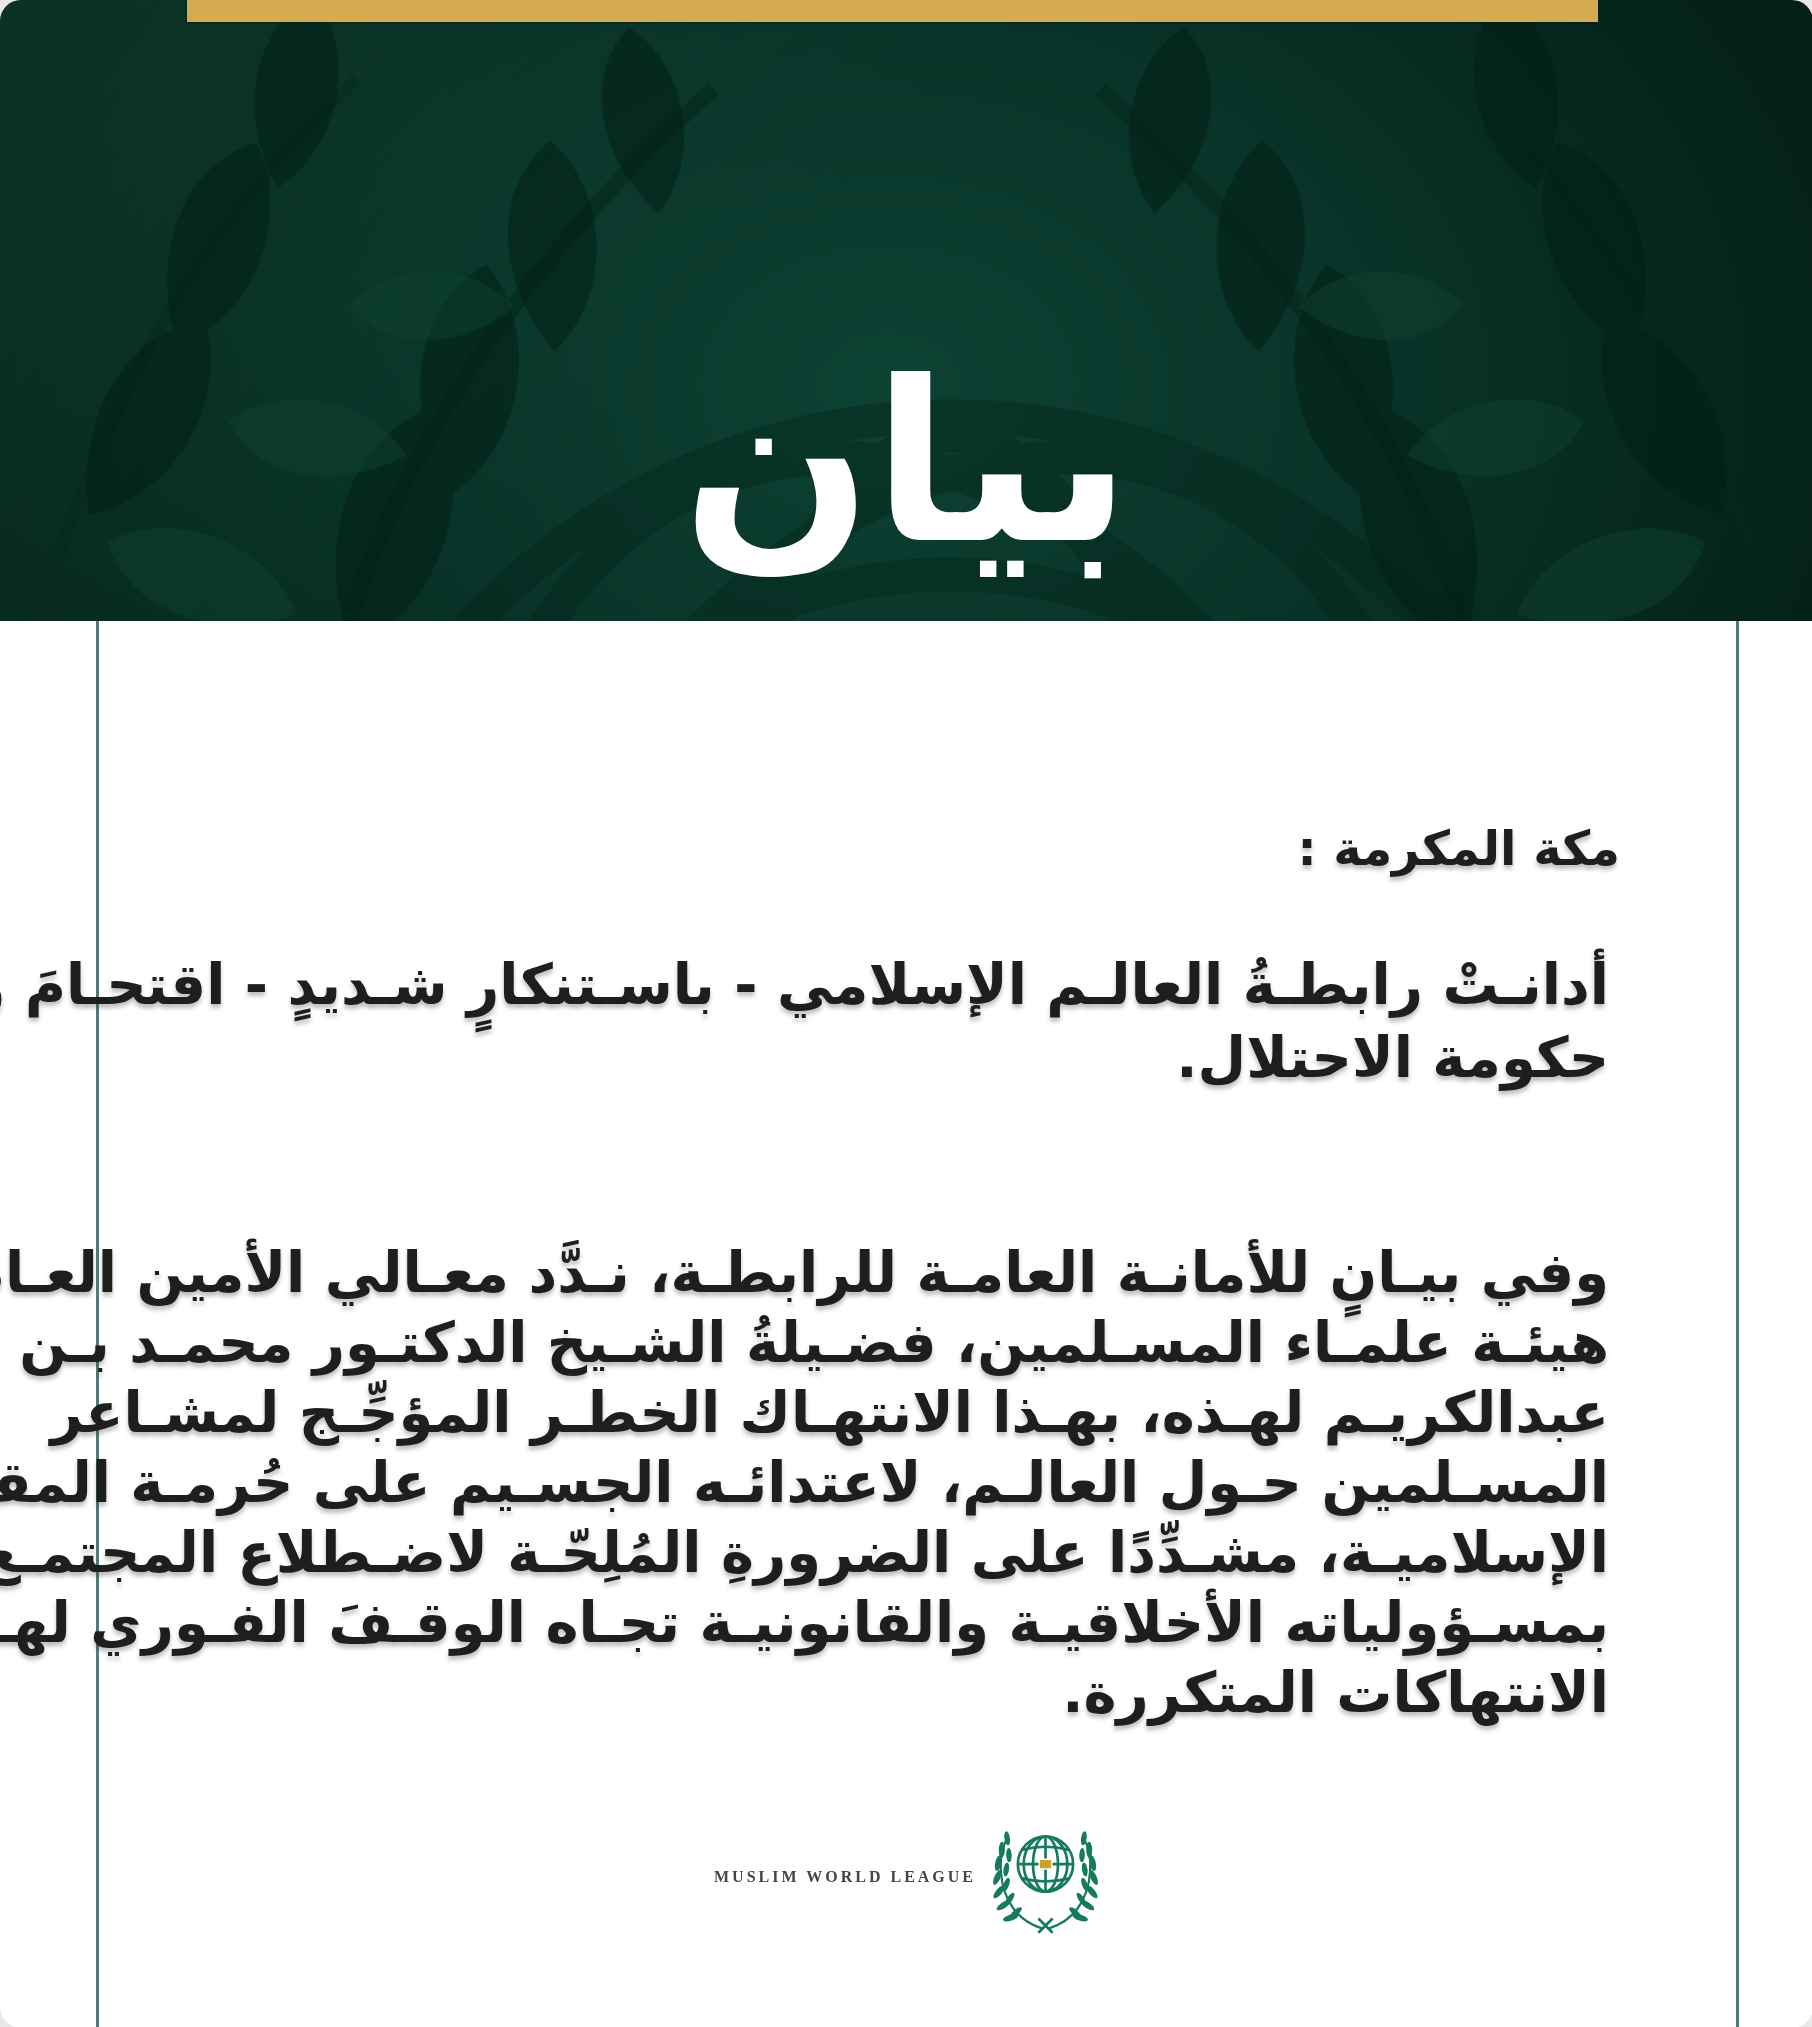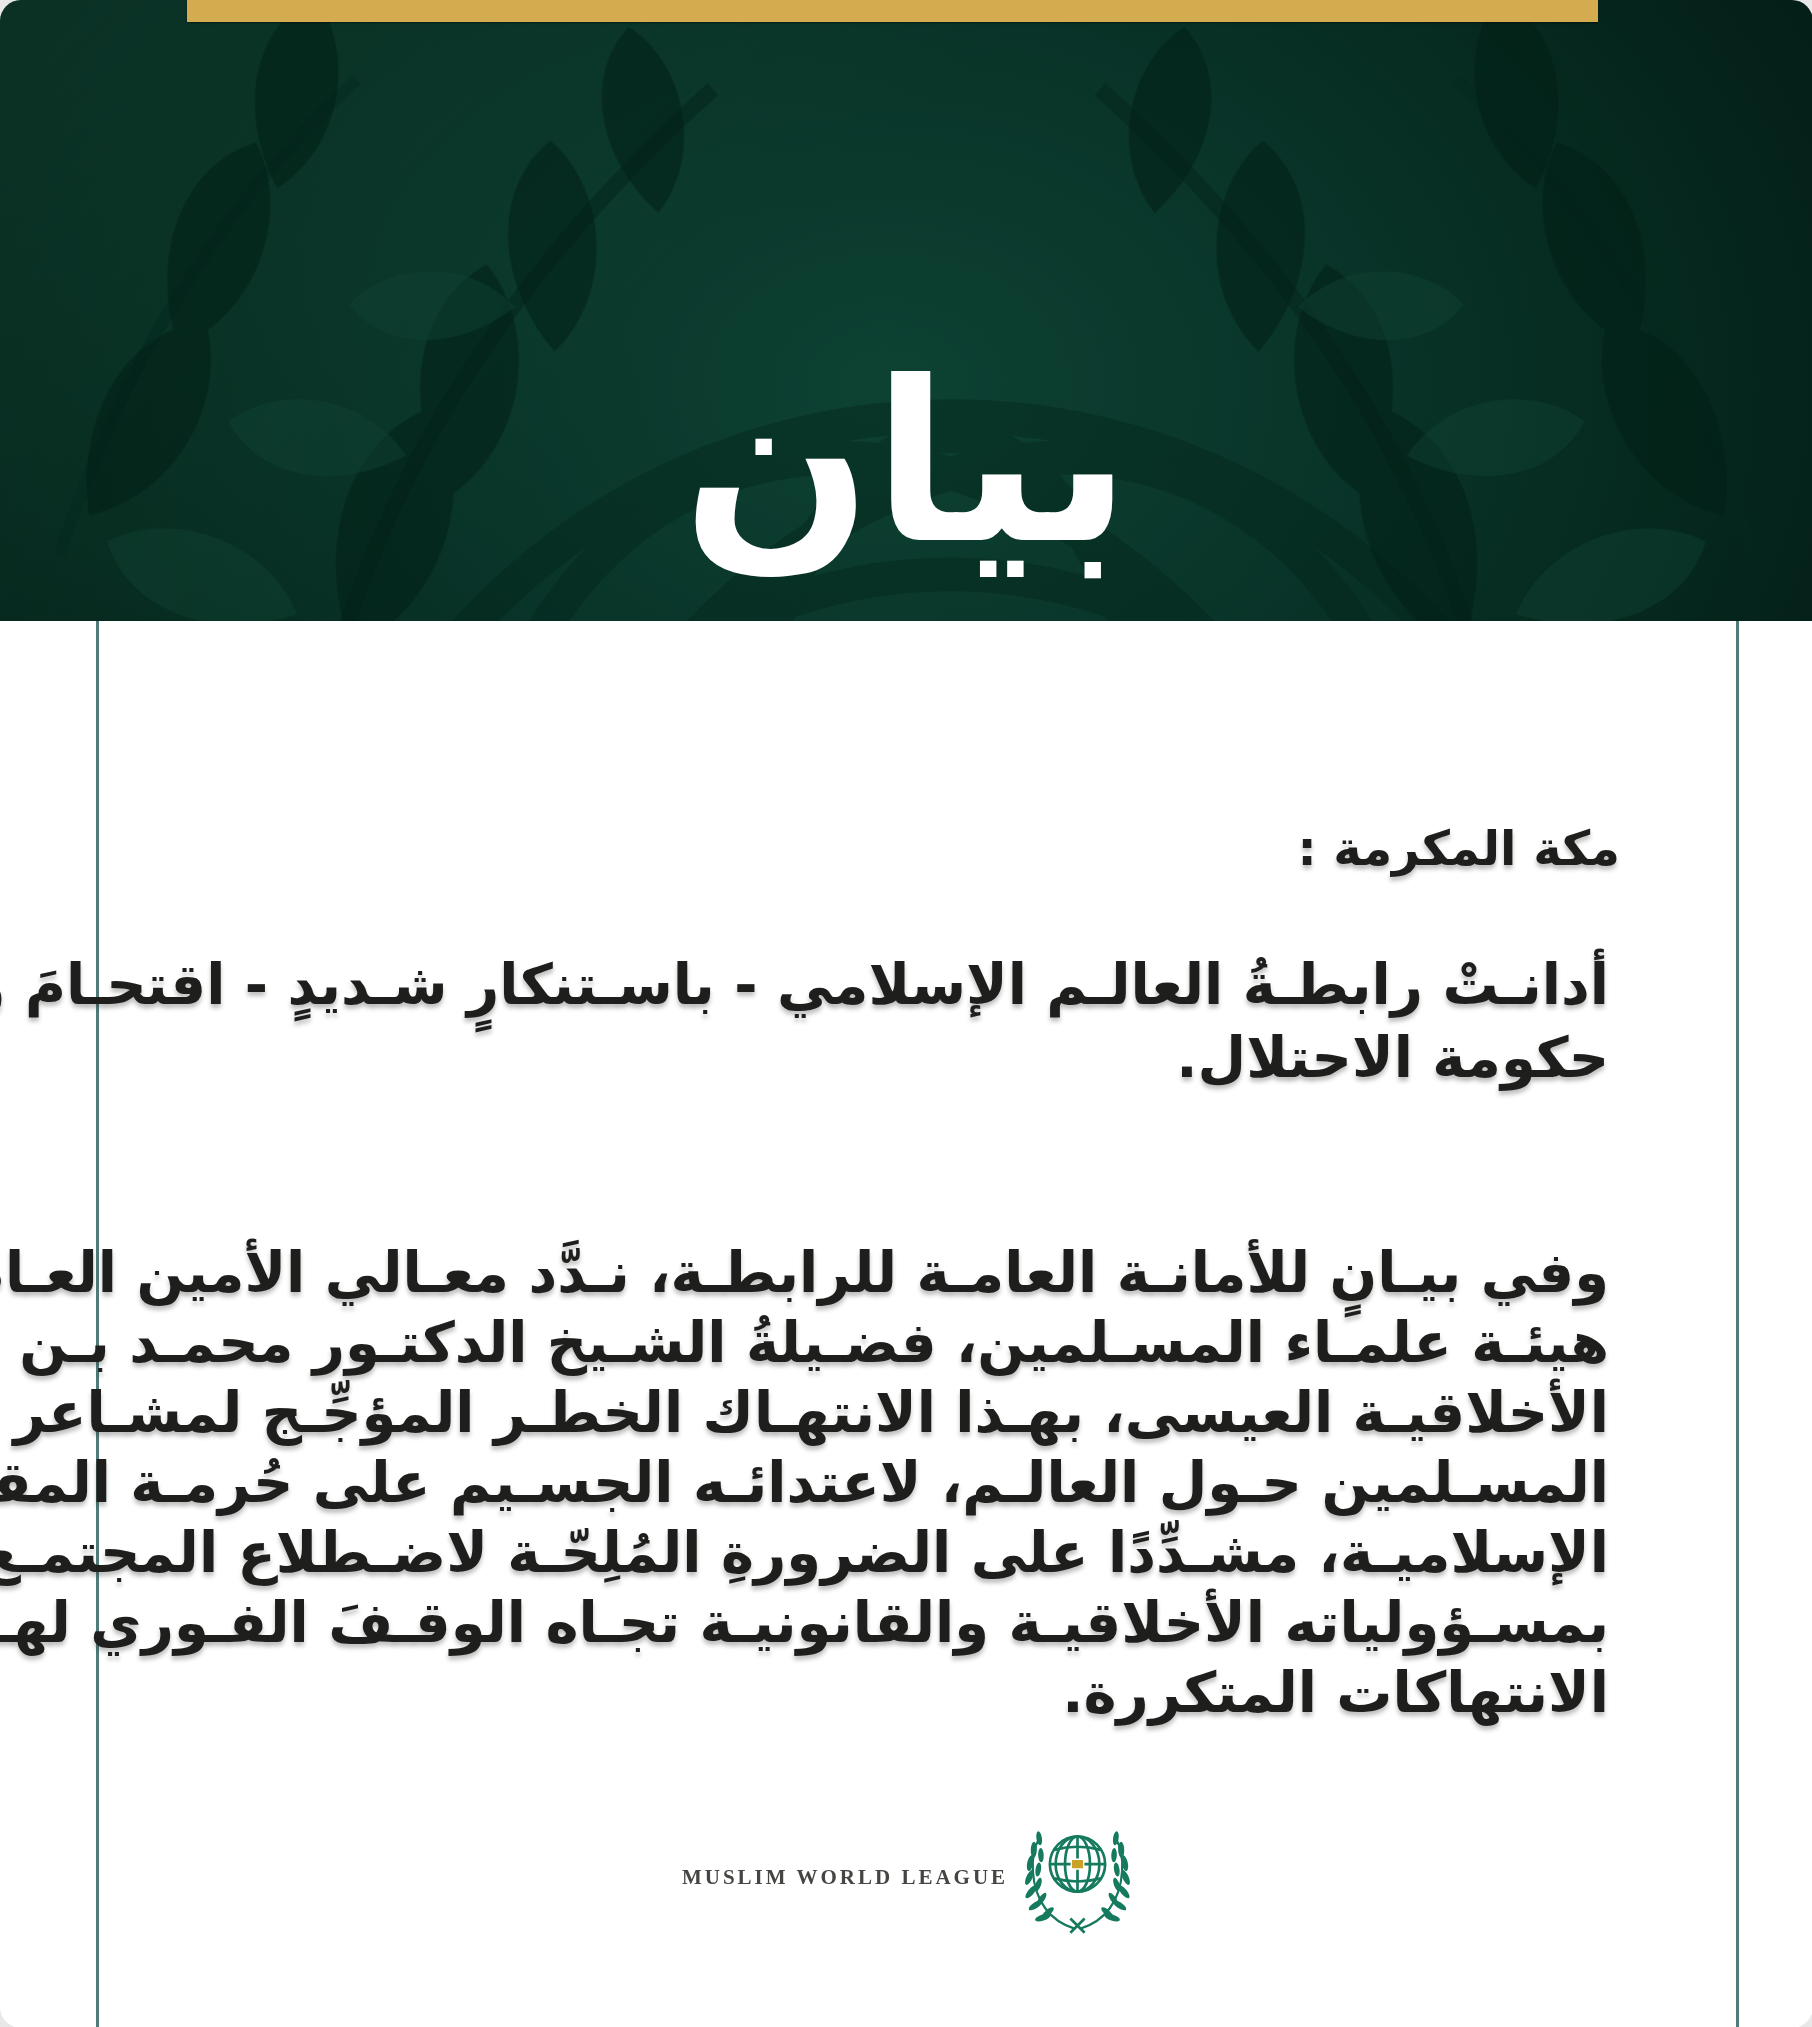--- a/index.html
+++ b/index.html
@@ -57,21 +57,21 @@
   .logo{
     position:absolute;left:0;right:0;top:1815px;height:124px;
     display:flex;align-items:center;justify-content:center;gap:16px;direction:ltr;
   }
   .logo-text{display:flex;flex-direction:column;align-items:center;gap:8px;}
   .logo-ar{
     direction:rtl;color:#4b4b47;font-size:40px;font-weight:bold;line-height:1.3;
   }
   .logo-en{
     font-family:"Liberation Serif",serif;font-weight:bold;color:#454542;
-    font-size:21px;letter-spacing:3px;white-space:nowrap;
+    font-size:16px;letter-spacing:3px;white-space:nowrap;
   }
   .emblem{display:block;}
 </style>
 </head>
 <body>
 
 <div class="page">
 
   <div class="header">
     <svg class="hdr-deco" viewBox="0 0 1831 627" preserveAspectRatio="none">
@@ -137,21 +137,21 @@
   <div class="ar location">مكة المكرمة :</div>
 
   <div class="ar para para1">
     <div class="line">أدانـتْ رابطـةُ العالـم الإسلامي - باسـتنكارٍ شـديدٍ - اقتحـامَ وزيـرٍ</div>
     <div class="line last">حكومة الاحتلال.</div>
   </div>
 
   <div class="ar para para2">
     <div class="line">وفي بيـانٍ للأمانـة العامـة للرابطـة، نـدَّد معـالي الأمين العـام، رئيسُ</div>
     <div class="line">هيئـة علمـاء المسـلمين، فضـيلةُ الشـيخ الدكتـور محمـد بـن</div>
-    <div class="line">الأخلاقيـة العيسى، بهـذا الانتهـاك الخطـر المؤجِّـج لمشـاعر</div>
+    <div class="line">عبدالكريـم لهـذه، بهـذا الانتهـاك الخطـر المؤجِّـج لمشـاعر</div>
     <div class="line">المسـلمين حـول العالـم، لاعتدائـه الجسـيم على حُرمـة المقدَّسـات</div>
     <div class="line">الإسلاميـة، مشـدِّدًا على الضرورةِ المُلِحّـة لاضـطلاع المجتمـع الـدوليّ</div>
     <div class="line">بمسـؤولياته الأخلاقيـة والقانونيـة تجـاه الوقـفَ الفـوري لهـذه</div>
     <div class="line last">الانتهاكات المتكررة.</div>
   </div>
 
   <div class="logo">
     <div class="logo-text">
       <div class="logo-en">MUSLIM WORLD LEAGUE</div>
     </div>

